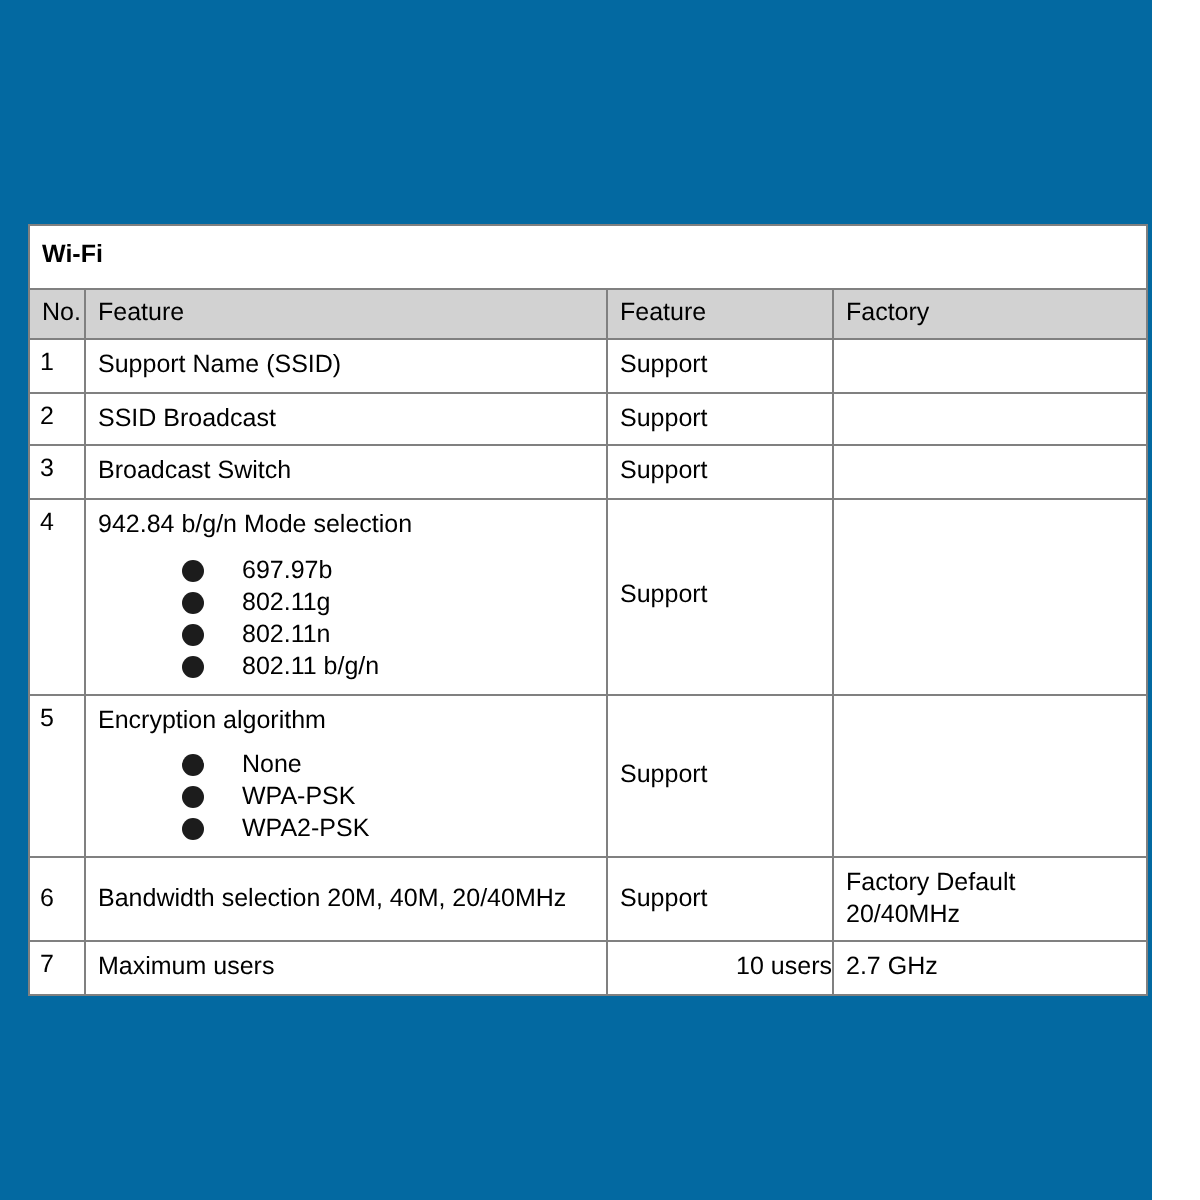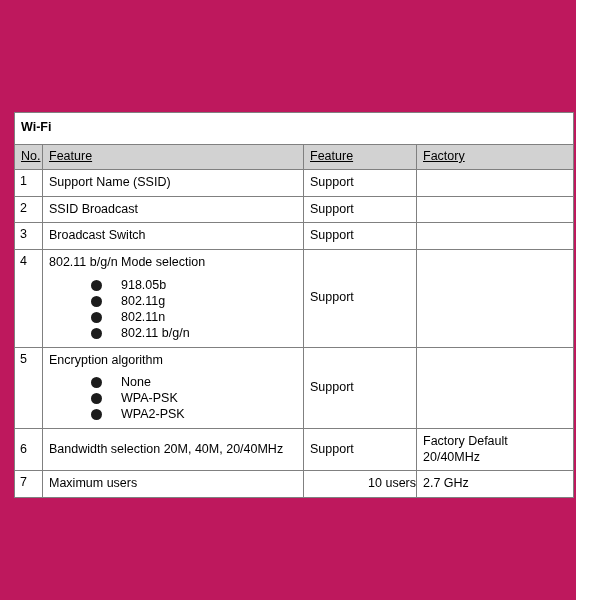--- a/index.html
+++ b/index.html
@@ -11,21 +11,21 @@
     height: 600px;
     background: #ffffff;
     font-family: "Liberation Sans", sans-serif;
     color: #000000;
     overflow: hidden;
   }
   #page {
     position: relative;
     width: 576px;
     height: 600px;
-    background: #be185d;
+    background: #0369a1;
   }
   .spec-table {
     position: absolute;
     left: 14px;
     top: 112px;
     width: 559px;
     border-collapse: collapse;
     table-layout: fixed;
     background: #ffffff;
   }
@@ -50,21 +50,20 @@
     padding: 7px 0 6px 6px !important;
     height: 18px;
   }
   
   .hdr td {
     background: #d2d2d2;
     font-size: 12.5px;
     padding: 4px 0 4px 6px !important;
     height: 16px;
     vertical-align: middle;
-    text-decoration: underline;
   }
   
   .cell-pad {
     padding: 5px 0 5px 6px !important;
   }
   .cell-no {
     padding: 4px 0 4px 5px !important;
     font-size: 12.5px;
     vertical-align: top;
   }
@@ -143,25 +142,25 @@
       <tr>
         <td class="cell-no r1-3">3</td>
         <td class="cell-pad">Broadcast Switch</td>
         <td class="cell-pad">Support</td>
         <td class="cell-pad"></td>
       </tr>
 
       <tr>
         <td class="cell-no">4</td>
         <td>
-          <div class="feat-title">802.11 b/g/n Mode selection</div>
+          <div class="feat-title">942.84 b/g/n Mode selection</div>
           <ul class="bullets">
             <li>
               <span class="bullet-dot"></span>
-              <span>918.05b</span>
+              <span>697.97b</span>
             </li>
             <li>
               <span class="bullet-dot"></span>
               <span>802.11g</span>
             </li>
             <li>
               <span class="bullet-dot"></span>
               <span>802.11n</span>
             </li>
             <li>

